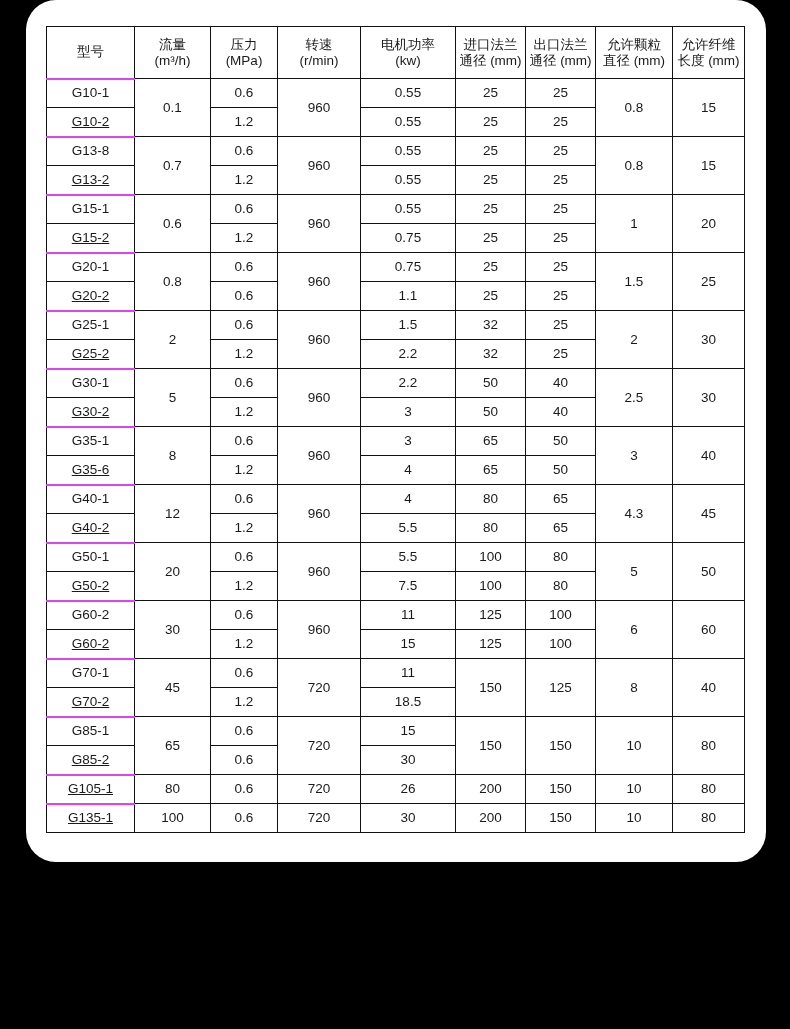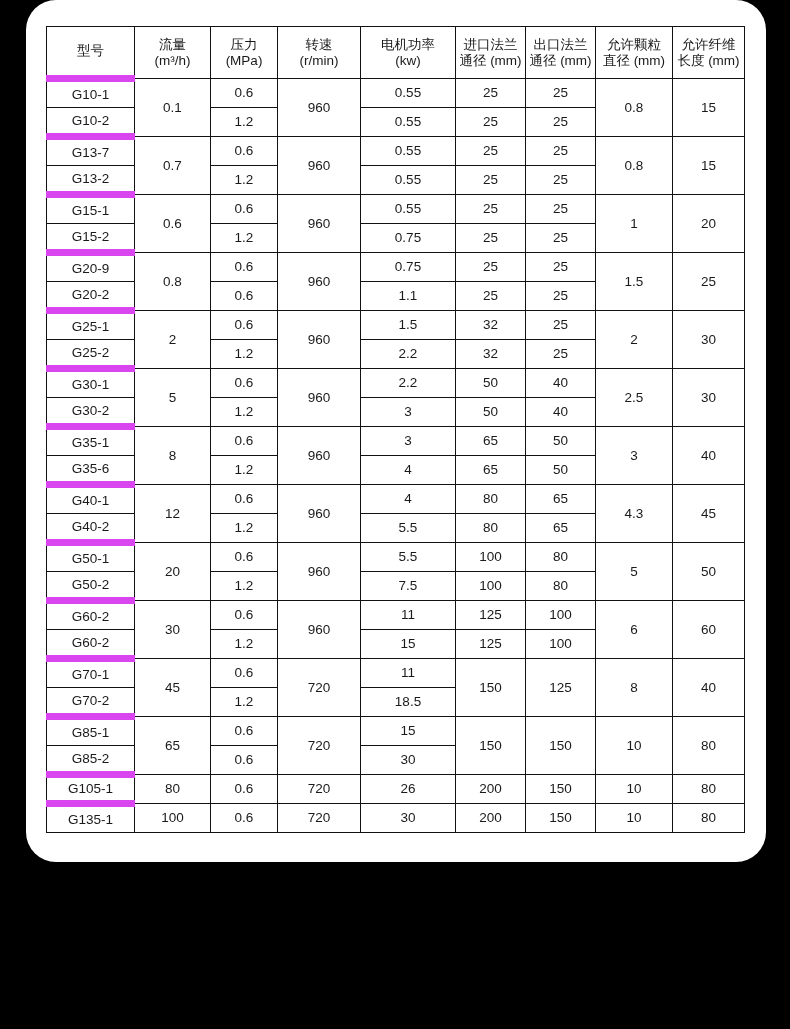--- a/index.html
+++ b/index.html
@@ -62,22 +62,22 @@
     background:#2E77B5;
     color:#ffffff;
     font-size:14px;
     font-weight:400;
     height:29px;
     border-left:1px solid #111;
     border-right:1px solid #111;
     border-top:1px solid #ffffff;
     border-bottom:1px solid #ffffff;
   }
-  tr.grp-first td.model { border-top:7px solid #d946ef; }
-  tr.grp-last  td.model { border-bottom:1px solid #111111; }
+  tr.grp-first td.model { border-top:2px solid #d946ef; }
+  tr.grp-last  td.model { border-bottom:1px solid #111111;text-decoration:underline; }
 
   td.val { height:29px; }
 
   
   col.c0 { width:88px; }
   col.c1 { width:76px; }
   col.c2 { width:67px; }
   col.c3 { width:83px; }
   col.c4 { width:95px; }
   col.c5 { width:70px; }
@@ -155,21 +155,21 @@
               <td class="val" rowspan="2">15</td>
             </tr>
             <tr class="grp-last">
               <td class="model">G10-2</td>
               <td class="val">1.2</td>
               <td class="val">0.55</td>
               <td class="val">25</td>
               <td class="val">25</td>
             </tr>
             <tr class="grp-first">
-              <td class="model">G13-7</td>
+              <td class="model">G13-8</td>
               <td class="val" rowspan="2">0.7</td>
               <td class="val">0.6</td>
               <td class="val" rowspan="2">960</td>
               <td class="val">0.55</td>
               <td class="val">25</td>
               <td class="val">25</td>
               <td class="val" rowspan="2">0.8</td>
               <td class="val" rowspan="2">15</td>
             </tr>
             <tr class="grp-last">
@@ -191,21 +191,21 @@
               <td class="val" rowspan="2">20</td>
             </tr>
             <tr class="grp-last">
               <td class="model">G15-2</td>
               <td class="val">1.2</td>
               <td class="val">0.75</td>
               <td class="val">25</td>
               <td class="val">25</td>
             </tr>
             <tr class="grp-first">
-              <td class="model">G20-9</td>
+              <td class="model">G20-1</td>
               <td class="val" rowspan="2">0.8</td>
               <td class="val">0.6</td>
               <td class="val" rowspan="2">960</td>
               <td class="val">0.75</td>
               <td class="val">25</td>
               <td class="val">25</td>
               <td class="val" rowspan="2">1.5</td>
               <td class="val" rowspan="2">25</td>
             </tr>
             <tr class="grp-last">

